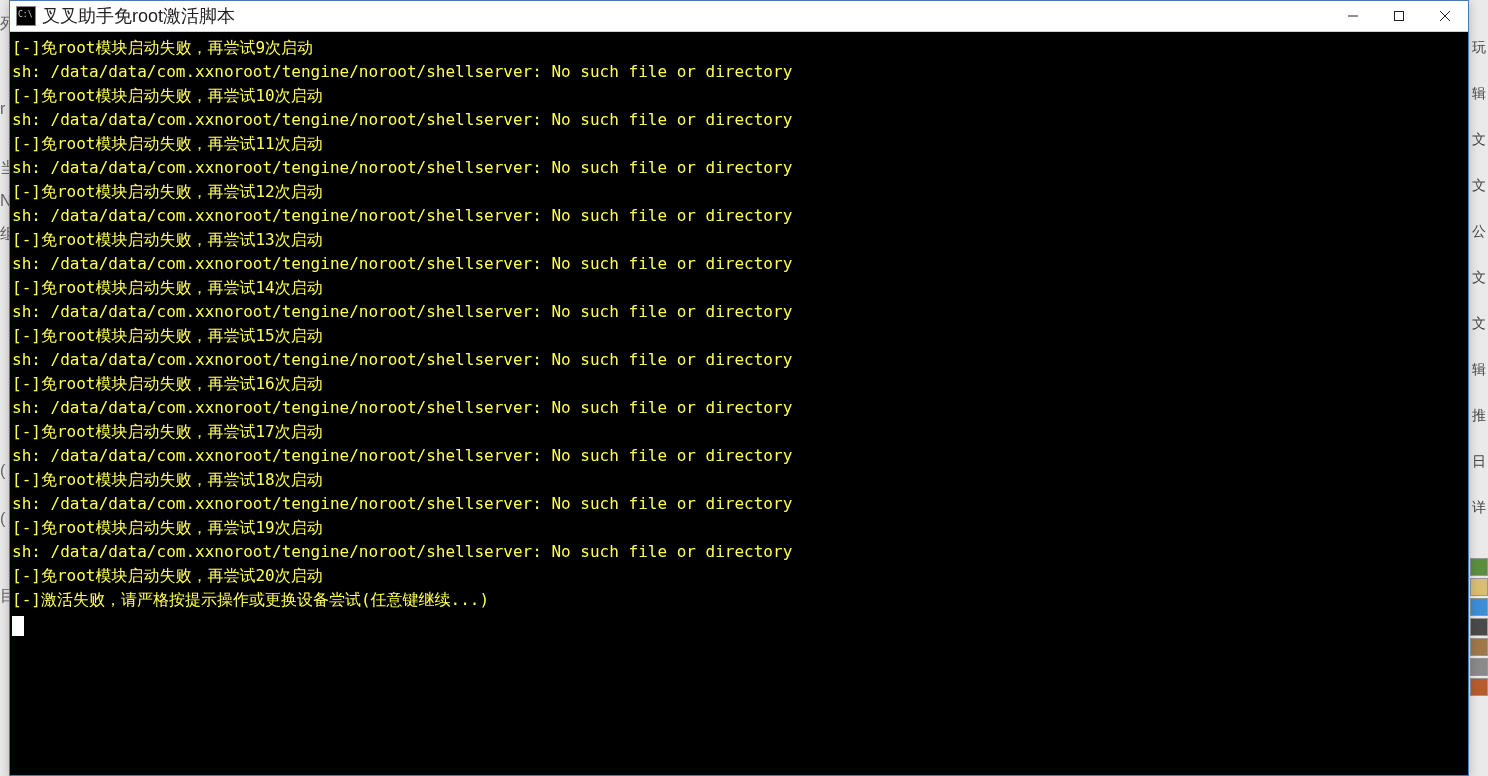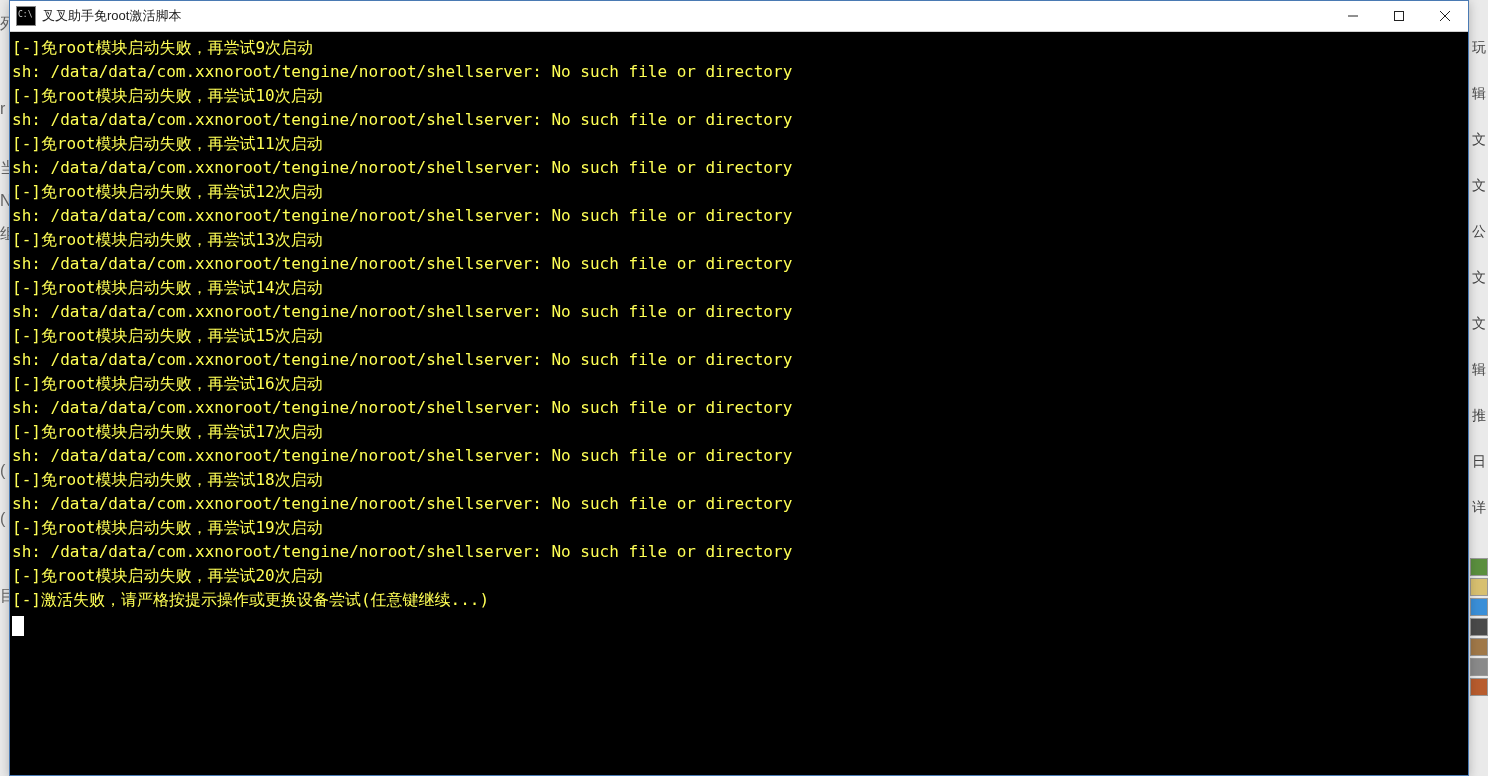--- a/index.html
+++ b/index.html
@@ -45,21 +45,21 @@
     height:30px;background:#fff;display:flex;align-items:center;
     padding-left:6px;border-bottom:1px solid #d0d0d0;flex:none;
   }
   .titlebar .icon{
     width:18px;height:18px;background:#000;border:1px solid #888;position:relative;margin-right:6px;flex:none;
   }
   .titlebar .icon::after{
     content:"C:\\";position:absolute;color:#ccc;font:8px/1 monospace;left:1px;top:4px;
   }
   .titlebar .title{
-    font-size:13px;color:#222;flex:1;white-space:nowrap;overflow:hidden;
+    font-size:18px;color:#222;flex:1;white-space:nowrap;overflow:hidden;
   }
   .win-controls{display:flex;height:100%;}
   .win-controls .btn{
     width:46px;height:100%;display:flex;align-items:center;justify-content:center;
     font-size:13px;color:#222;cursor:default;
   }
   .win-controls svg{width:10px;height:10px;}
   .console{
     flex:1;background:#000;padding:4px 2px;overflow:hidden;
     font-family:"NSimSun","SimSun","Consolas",monospace;

